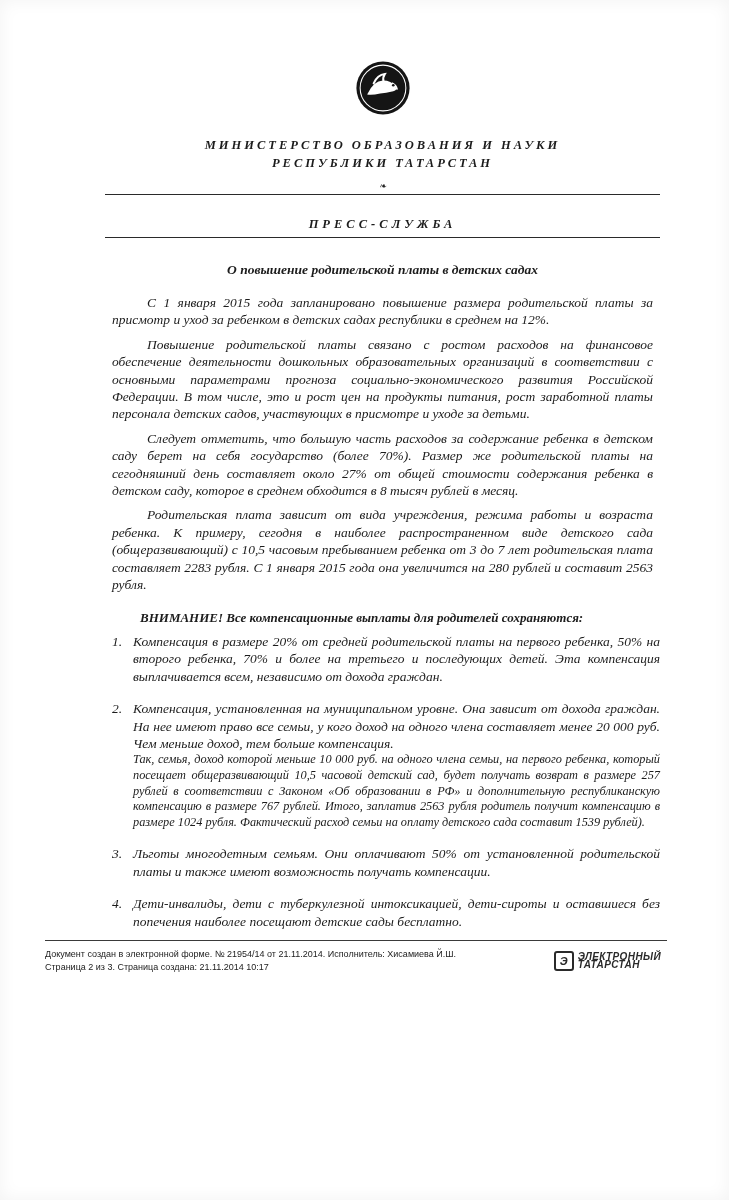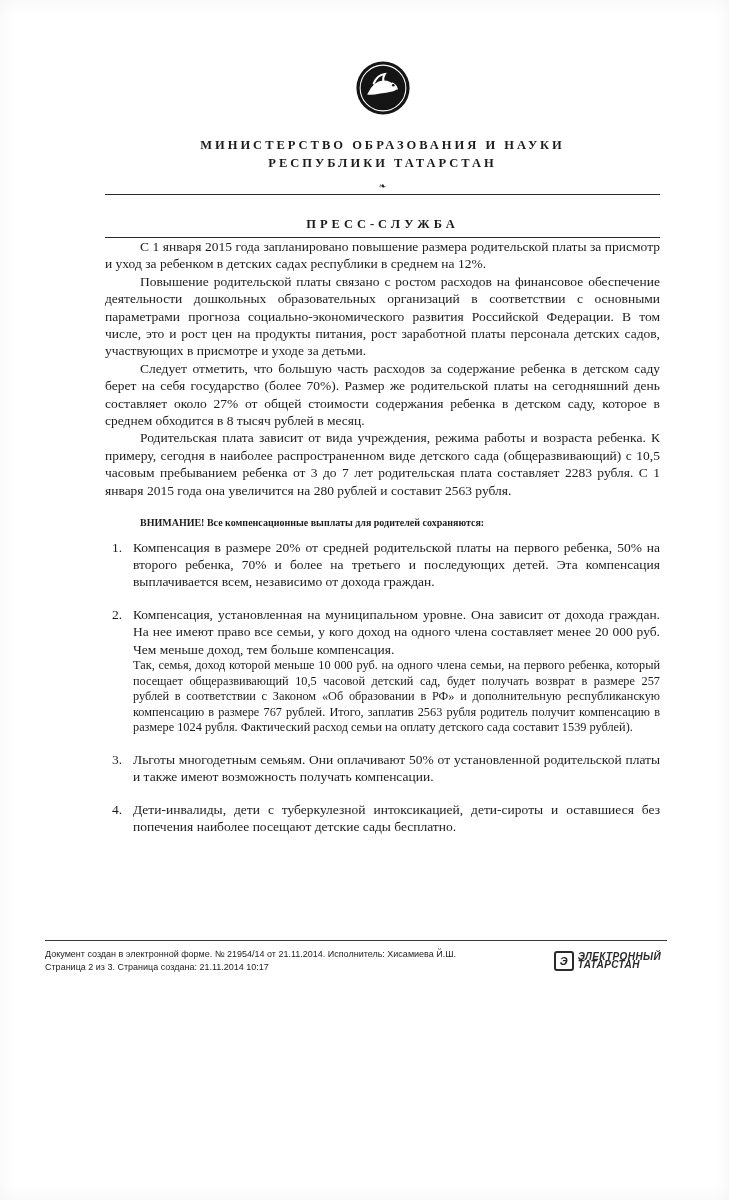--- a/index.html
+++ b/index.html
@@ -13,20 +13,21 @@
     height: 1200px;
     margin: 0 auto;
     background: #ffffff;
     font-family: "Liberation Serif", serif;
     color: #1c1c1c;
     overflow: hidden;
     box-shadow: inset 0 0 18px rgba(0,0,0,0.05);
   }
   .content {
     padding: 60px 69px 0 105px;
+    font-style: italic;
   }
   .emblem-wrap {
     text-align: center;
     margin-bottom: 16px;
   }
   .emblem-wrap svg { display: inline-block; }
   .ministry {
     text-align: center;
     font-weight: bold;
     font-size: 12.5px;
@@ -55,25 +56,25 @@
     font-weight: bold;
     font-size: 13.5px;
     margin-top: 24px;
     margin-bottom: 16px;
   }
   .para {
     text-align: justify;
     text-indent: 35px;
     font-size: 13.5px;
     line-height: 17.4px;
-    margin: 0;
+    margin: 7px;
   }
   .attention {
     font-weight: bold;
-    font-size: 10px;
+    font-size: 13px;
     line-height: 17.4px;
     text-indent: 35px;
     margin-top: 15px;
     margin-bottom: 7px;
   }
   .list { }
   .list-item {
     position: relative;
     padding-left: 28px;
     margin-bottom: 15px;
@@ -159,20 +160,21 @@
       <div>МИНИСТЕРСТВО ОБРАЗОВАНИЯ И НАУКИ</div>
       <div>РЕСПУБЛИКИ ТАТАРСТАН</div>
     </div>
 
     <div class="ornament">❧</div>
 
     <div class="press-block">
       <span>ПРЕСС-СЛУЖБА</span>
     </div>
 
+    <div class="doc-title">О повышение родительской платы в детских садах</div>
 
     <p class="para">С 1 января 2015 года запланировано повышение размера родительской платы за присмотр и уход за ребенком в детских садах республики в среднем на 12%.</p>
     <p class="para">Повышение родительской платы связано с ростом расходов на финансовое обеспечение деятельности дошкольных образовательных организаций в соответствии с основными параметрами прогноза социально-экономического развития Российской Федерации. В том числе, это и рост цен на продукты питания, рост заработной платы персонала детских садов, участвующих в присмотре и уходе за детьми.</p>
     <p class="para">Следует отметить, что большую часть расходов за содержание ребенка в детском саду берет на себя государство (более 70%). Размер же родительской платы на сегодняшний день составляет около 27% от общей стоимости содержания ребенка в детском саду, которое в среднем обходится в 8 тысяч рублей в месяц.</p>
     <p class="para">Родительская плата зависит от вида учреждения, режима работы и возраста ребенка. К примеру, сегодня в наиболее распространенном виде детского сада (общеразвивающий) с 10,5 часовым пребыванием ребенка от 3 до 7 лет родительская плата составляет 2283 рубля. С 1 января 2015 года она увеличится на 280 рублей  и составит 2563 рубля.</p>
 
     <div class="attention">ВНИМАНИЕ! Все компенсационные выплаты для родителей сохраняются:</div>
 
     <div class="list">
 

